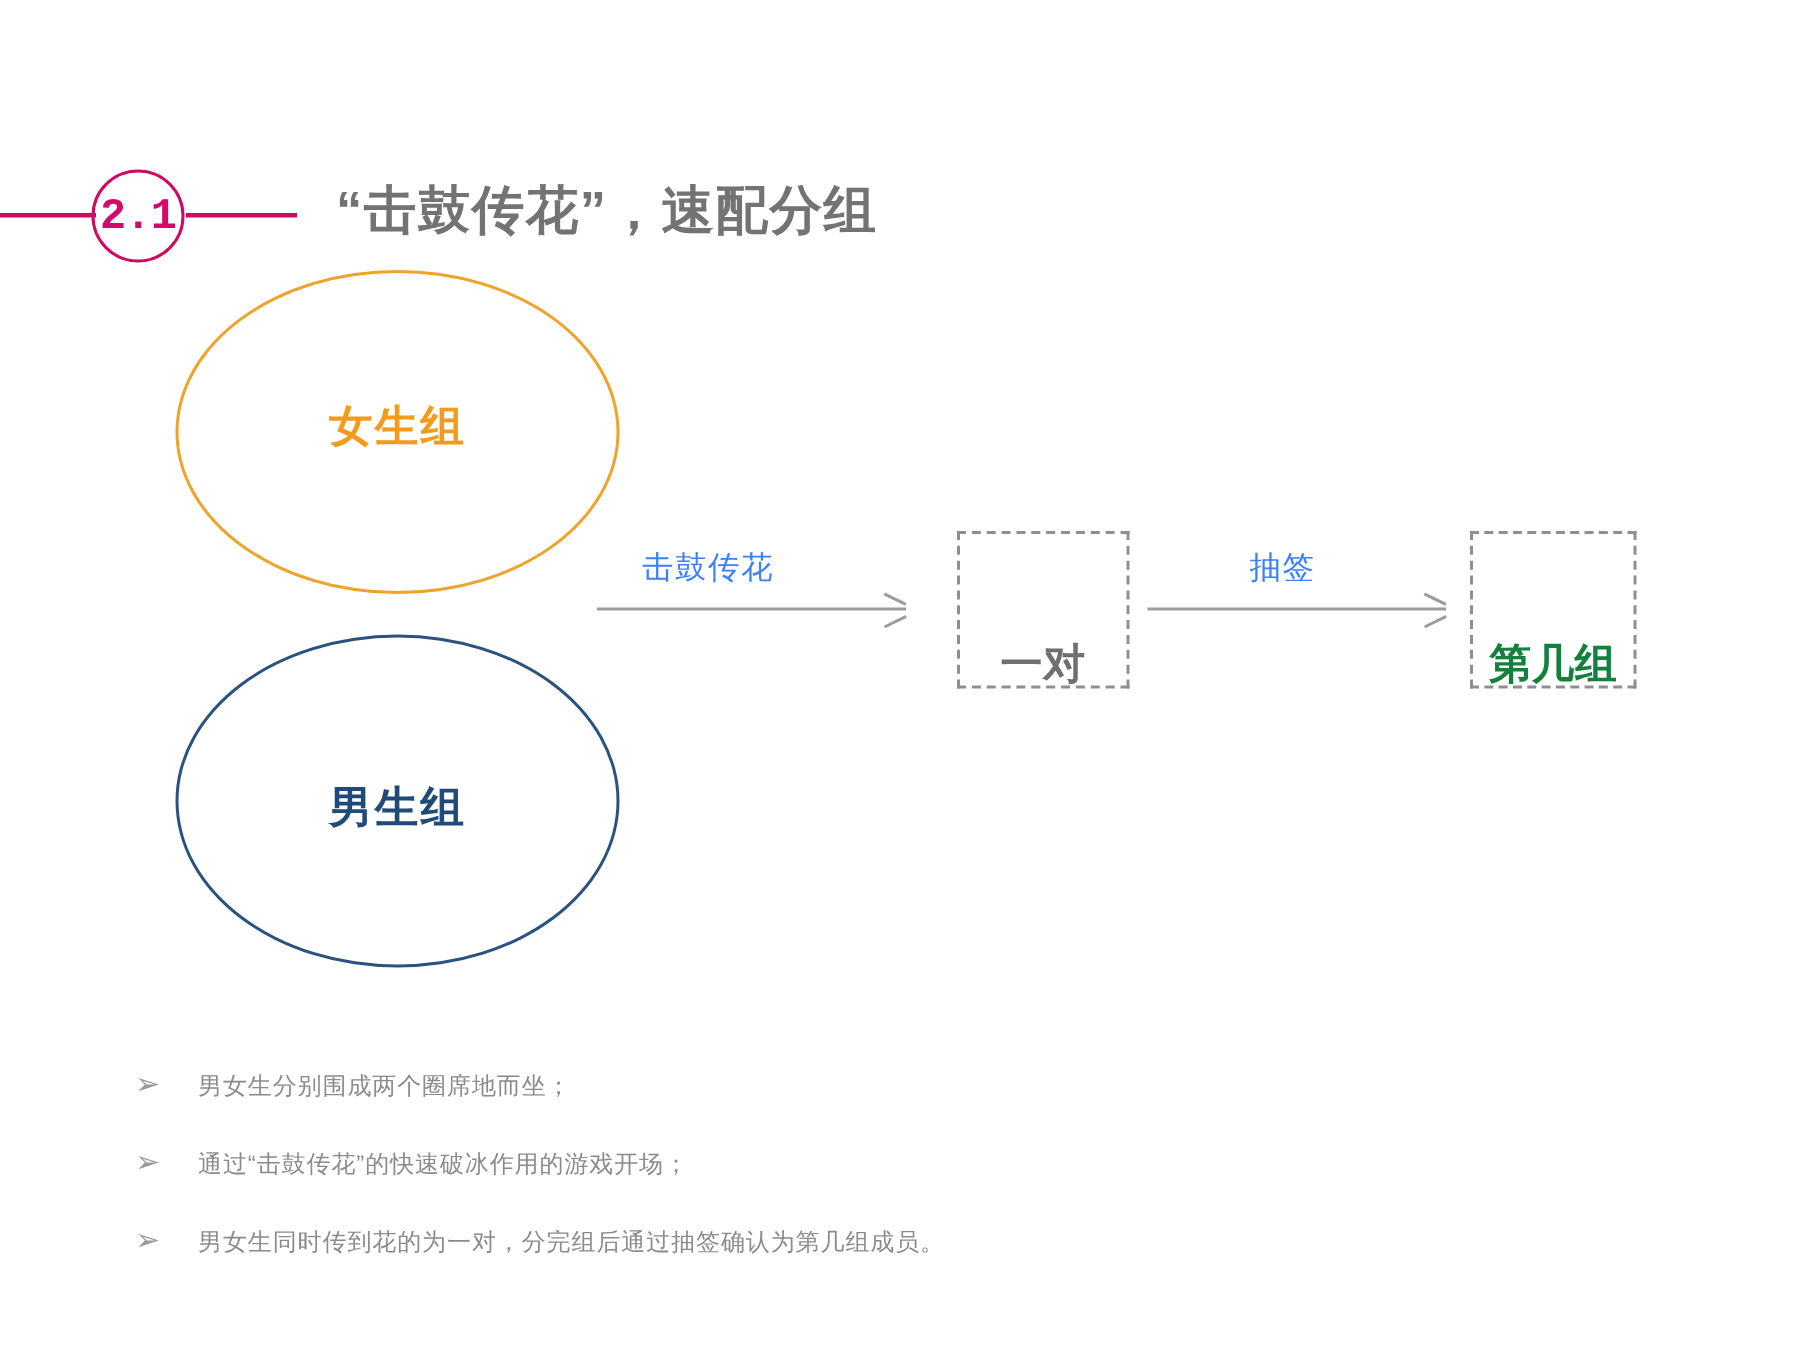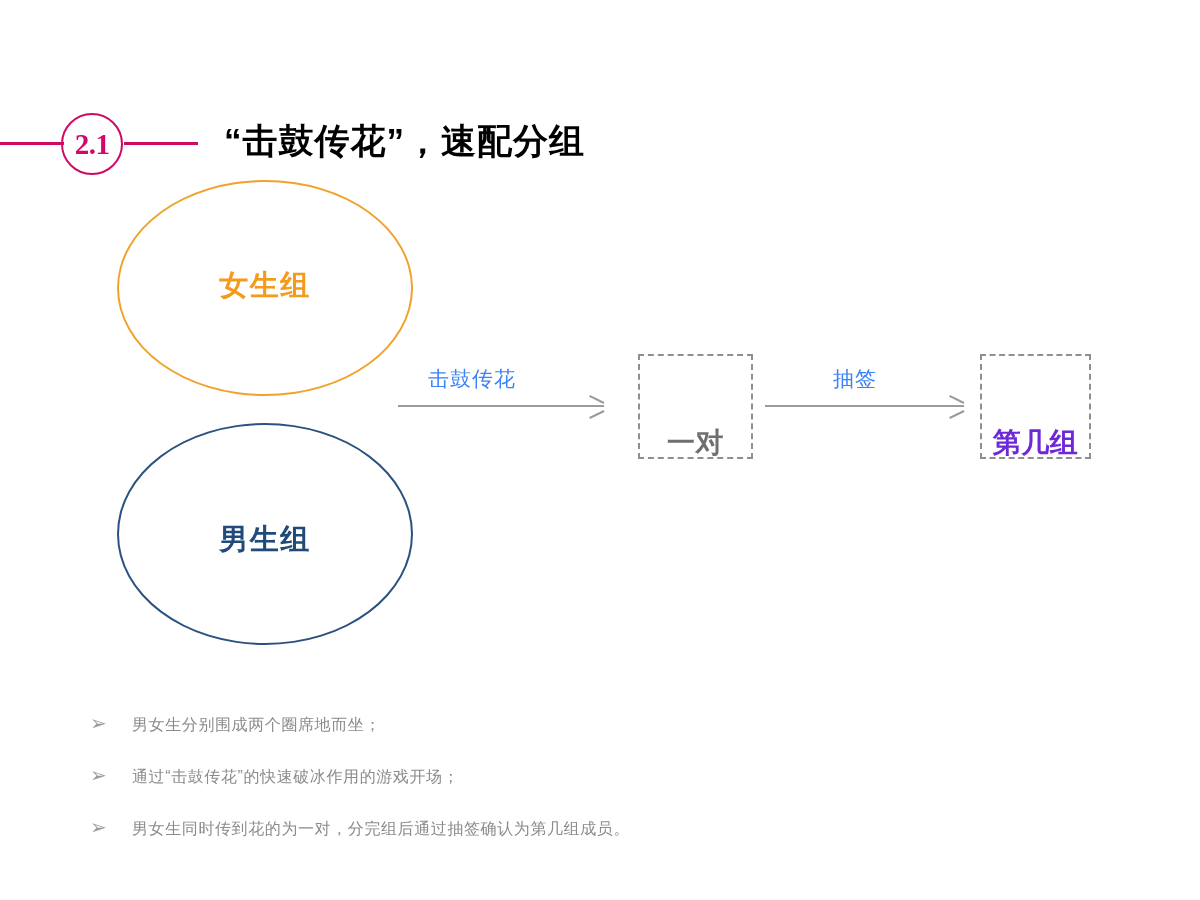--- a/index.html
+++ b/index.html
@@ -57,34 +57,34 @@
     width: 62px;
     height: 62px;
     border: 2.5px solid #cf0a62;
     border-radius: 50%;
     box-sizing: border-box;
     display: flex;
     align-items: center;
     justify-content: center;
   }
   .badge-text {
-    font-family: Liberation Serif, serif;
+    font-family: Liberation Mono, monospace;
     font-size: 29px;
     font-weight: bold;
     color: #d4076a;
     letter-spacing: -0.5px;
     line-height: 1;
   }
   .slide-title {
     position: absolute;
     left: 224px;
     top: 66px;
     font-size: 35px;
     font-weight: bold;
-    color: #000000;
+    color: #737373;
     letter-spacing: 1px;
     white-space: nowrap;
     line-height: 1.3;
   }
 
   
   .diagram {
     position: absolute;
     left: 0;
     top: 0;
@@ -206,21 +206,21 @@
     width: 111px;
     height: 105px;
   }
   .dashbox-label {
     font-size: 28px;
     font-weight: bold;
     letter-spacing: 0.5px;
     line-height: 1;
   }
   .dashbox-pair .dashbox-label { color: #6f6f6f; }
-  .dashbox-group .dashbox-label { color: #6d28d9; }
+  .dashbox-group .dashbox-label { color: #15803d; }
 
   
   .bullets {
     position: absolute;
     left: 90px;
     top: 713px;
     width: 1000px;
   }
   .bullet-row {
     display: flex;

